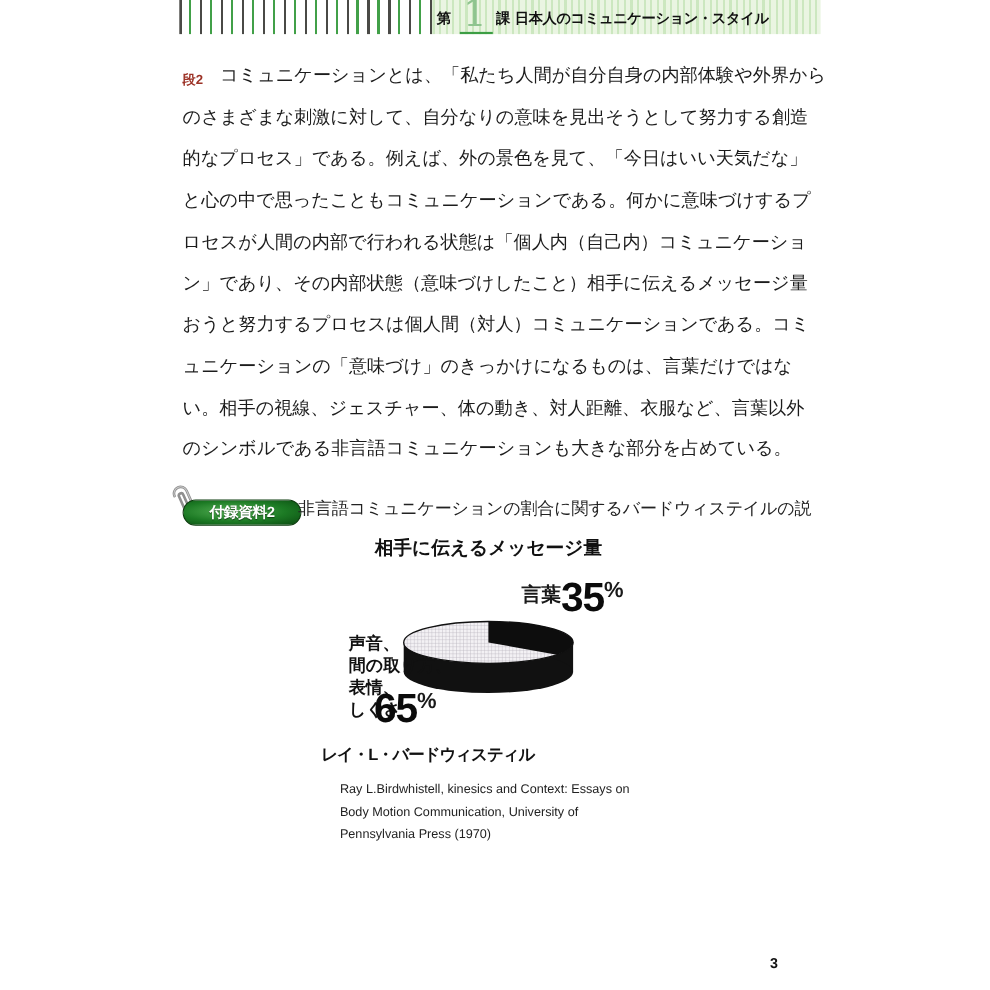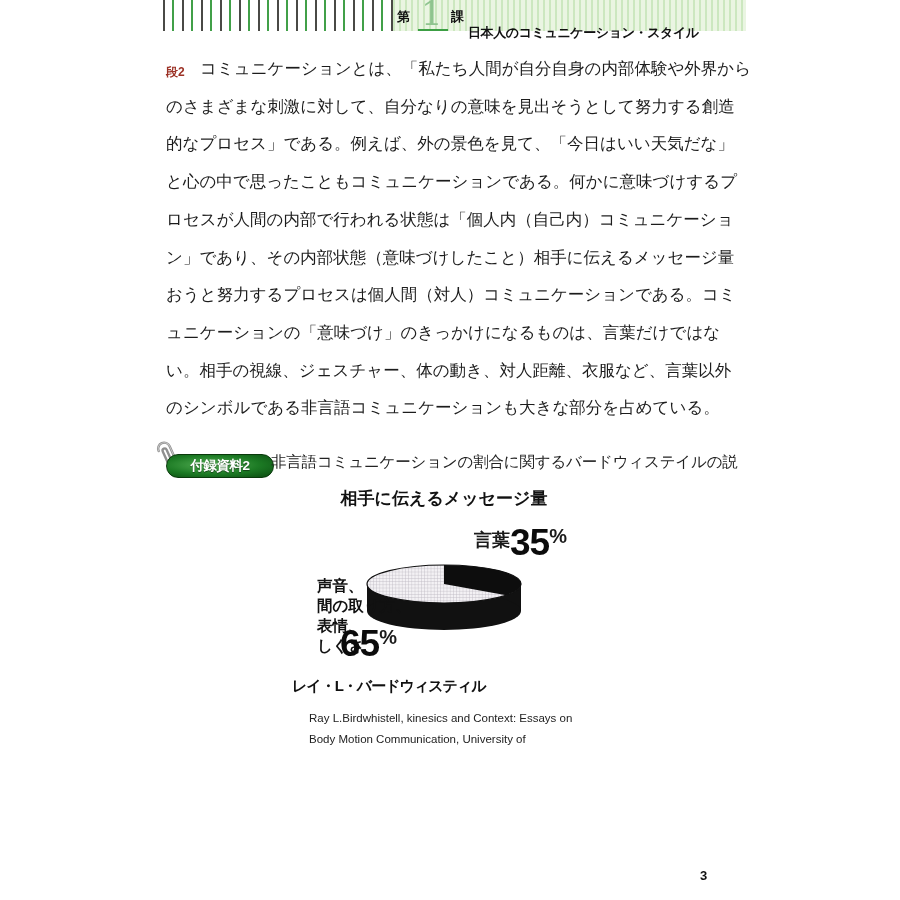--- a/index.html
+++ b/index.html
@@ -13,21 +13,21 @@
       #4a4a46 0 2px, transparent 2px 9px,
       #41a048 9px 11px, transparent 11px 19px);}
   .band{left:393px;top:0;width:353px;height:31px;background:#eaf5e2;}
   .band::after{content:"";position:absolute;inset:0;
     background:repeating-linear-gradient(90deg, rgba(134,199,112,.30) 0 2px, transparent 2px 6px);}
   .band>*{position:absolute;z-index:2;}
   .kanji-label{font-weight:bold;font-size:13px;color:#111;top:8px;}
   .chapter-num{left:28px;top:-4px;font-family:"DejaVu Serif","Liberation Serif",serif;
     font-size:34px;line-height:34px;color:#8fc48f;font-weight:normal;}
   .num-underline{left:25px;top:29px;width:30px;height:2px;background:#3c9e44;}
-  .header-title{left:75px;top:8px;font-weight:bold;font-size:13px;letter-spacing:-0.4px;color:#111;white-space:nowrap;margin-top:16px;}
+  .header-title{left:75px;top:8px;font-weight:bold;font-size:13px;letter-spacing:-0.4px;color:#111;white-space:nowrap;}
 
   
   .para-marker{left:166px;top:64px;font-size:12px;font-weight:bold;color:#9c3226;}
   .bline{left:166px;width:553px;height:26px;font-family:"Liberation Serif","DejaVu Serif",serif;
     font-size:16.5px;color:#1c1c1c;white-space:nowrap;
     text-align:justify;text-align-last:justify;box-sizing:border-box;}
   .bline.first{padding-left:34px;}
   .bline.last{text-align-last:left;}
 
   
@@ -122,15 +122,16 @@
 </div>
 <div class="abs label-nv-value">
   <span class="big-num">65</span><span class="pct">%</span>
 </div>
 
 <div class="abs source-name">レイ・L・バードウィスティル</div>
 
 <div class="abs citation">
   <div>Ray L.Birdwhistell, kinesics and Context: Essays on</div>
   <div>Body Motion Communication, University of</div>
+  <div>Pennsylvania Press (1970)</div>
 </div>
 
 <span class="abs page-num">3</span>
 
 </body></html>

